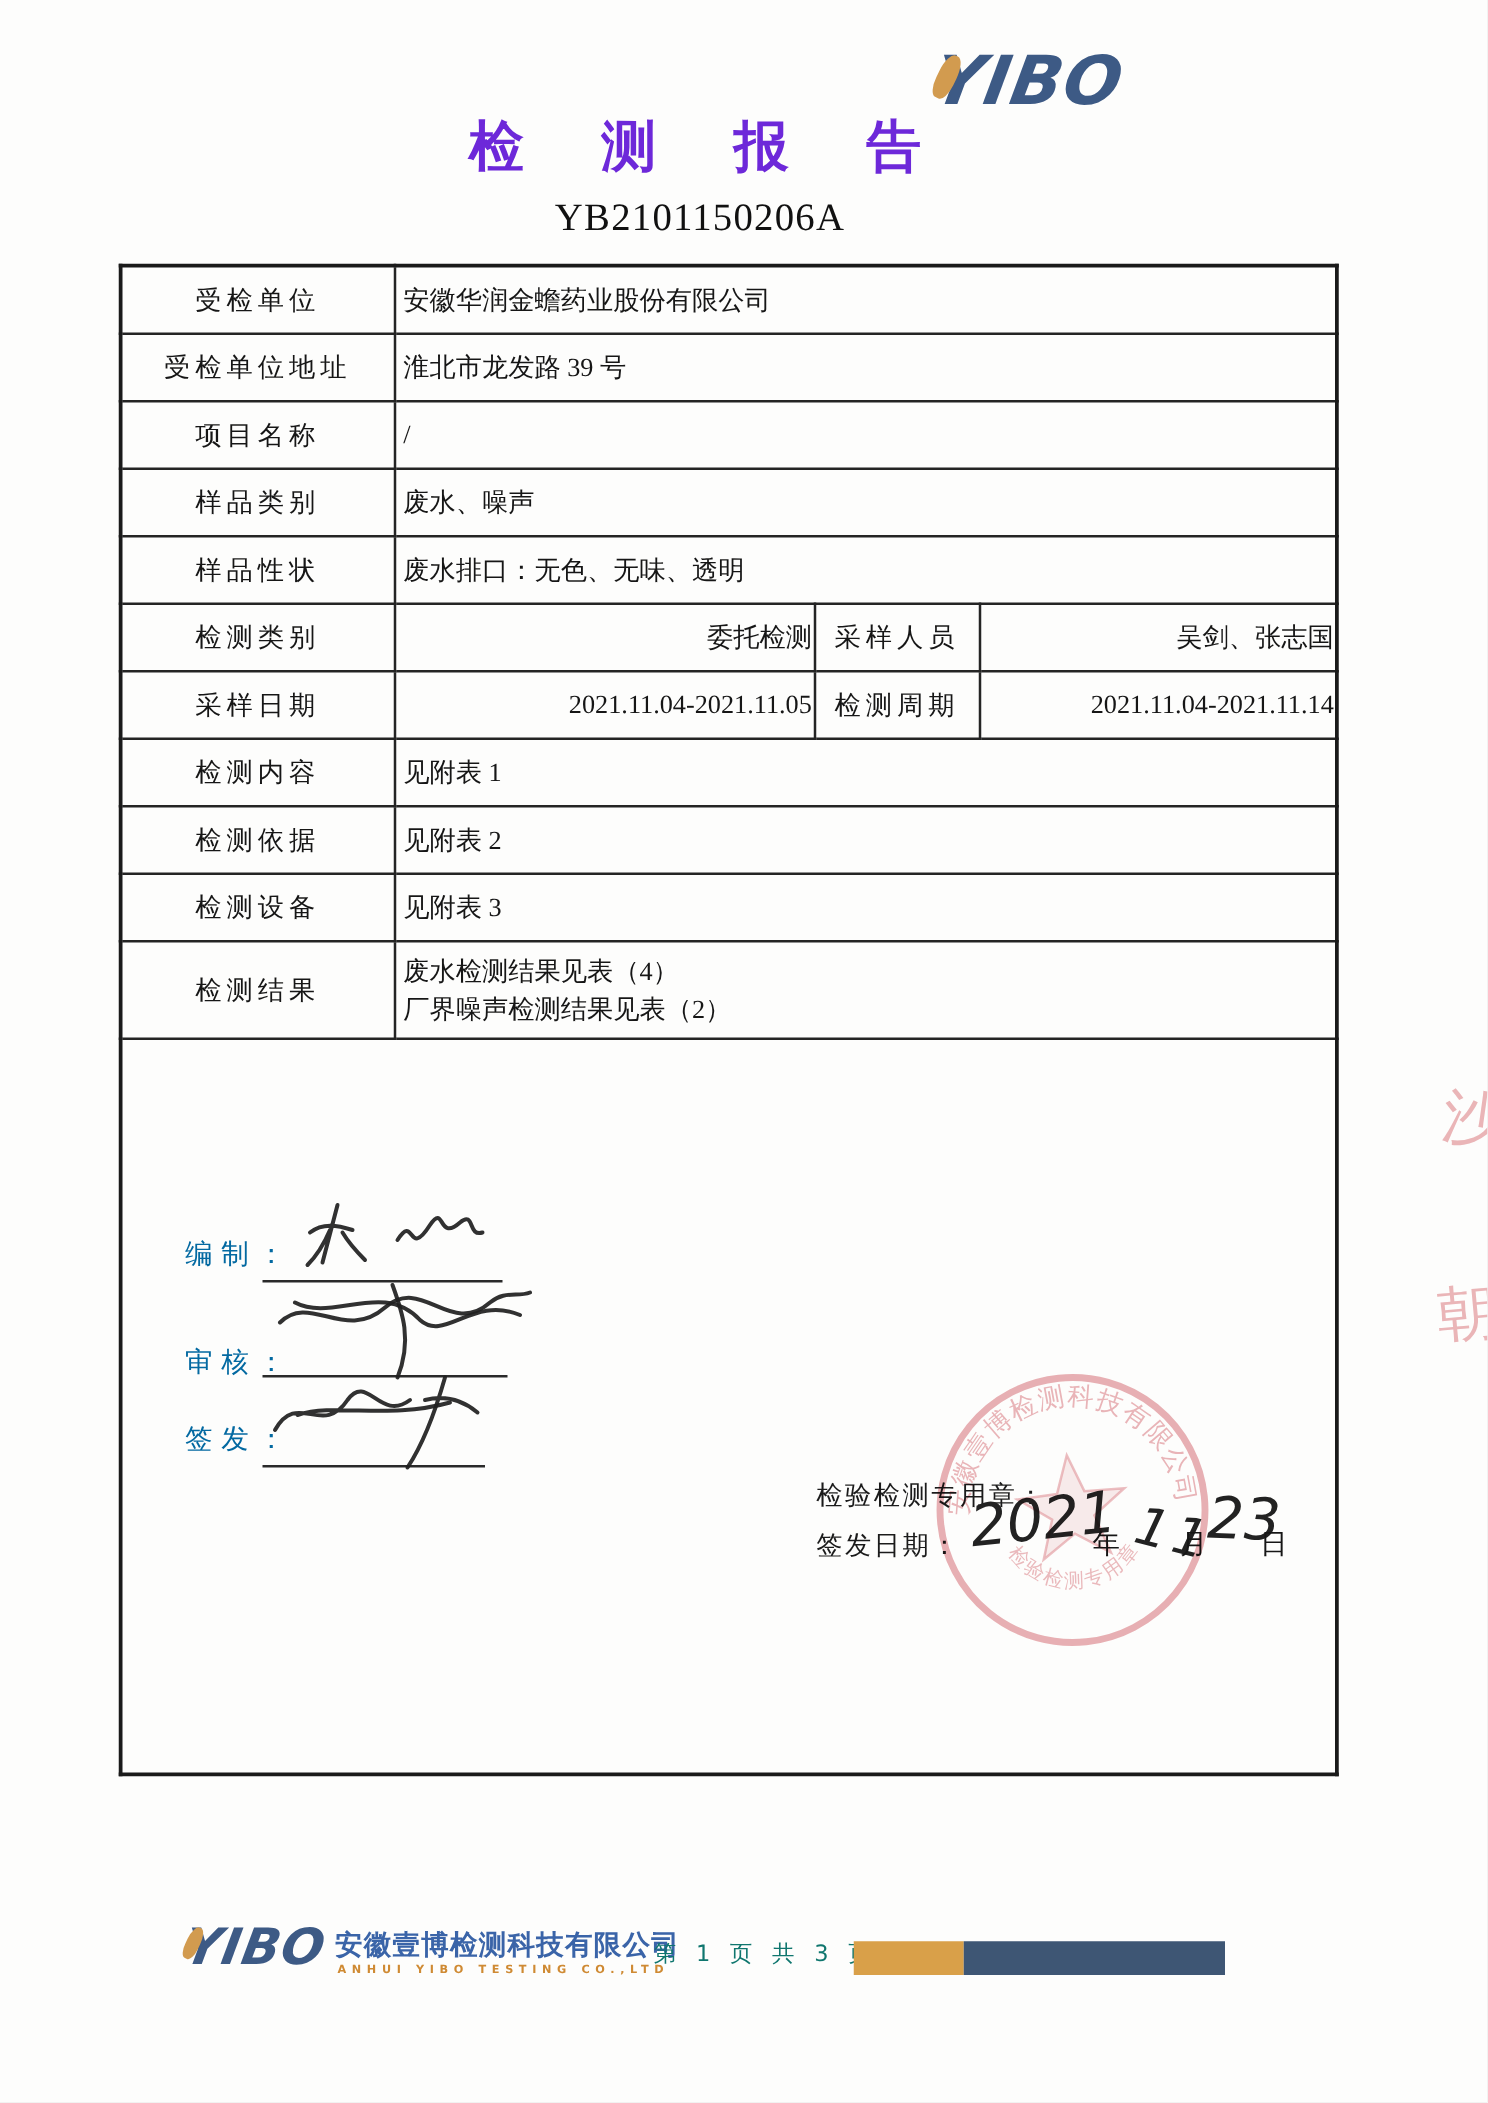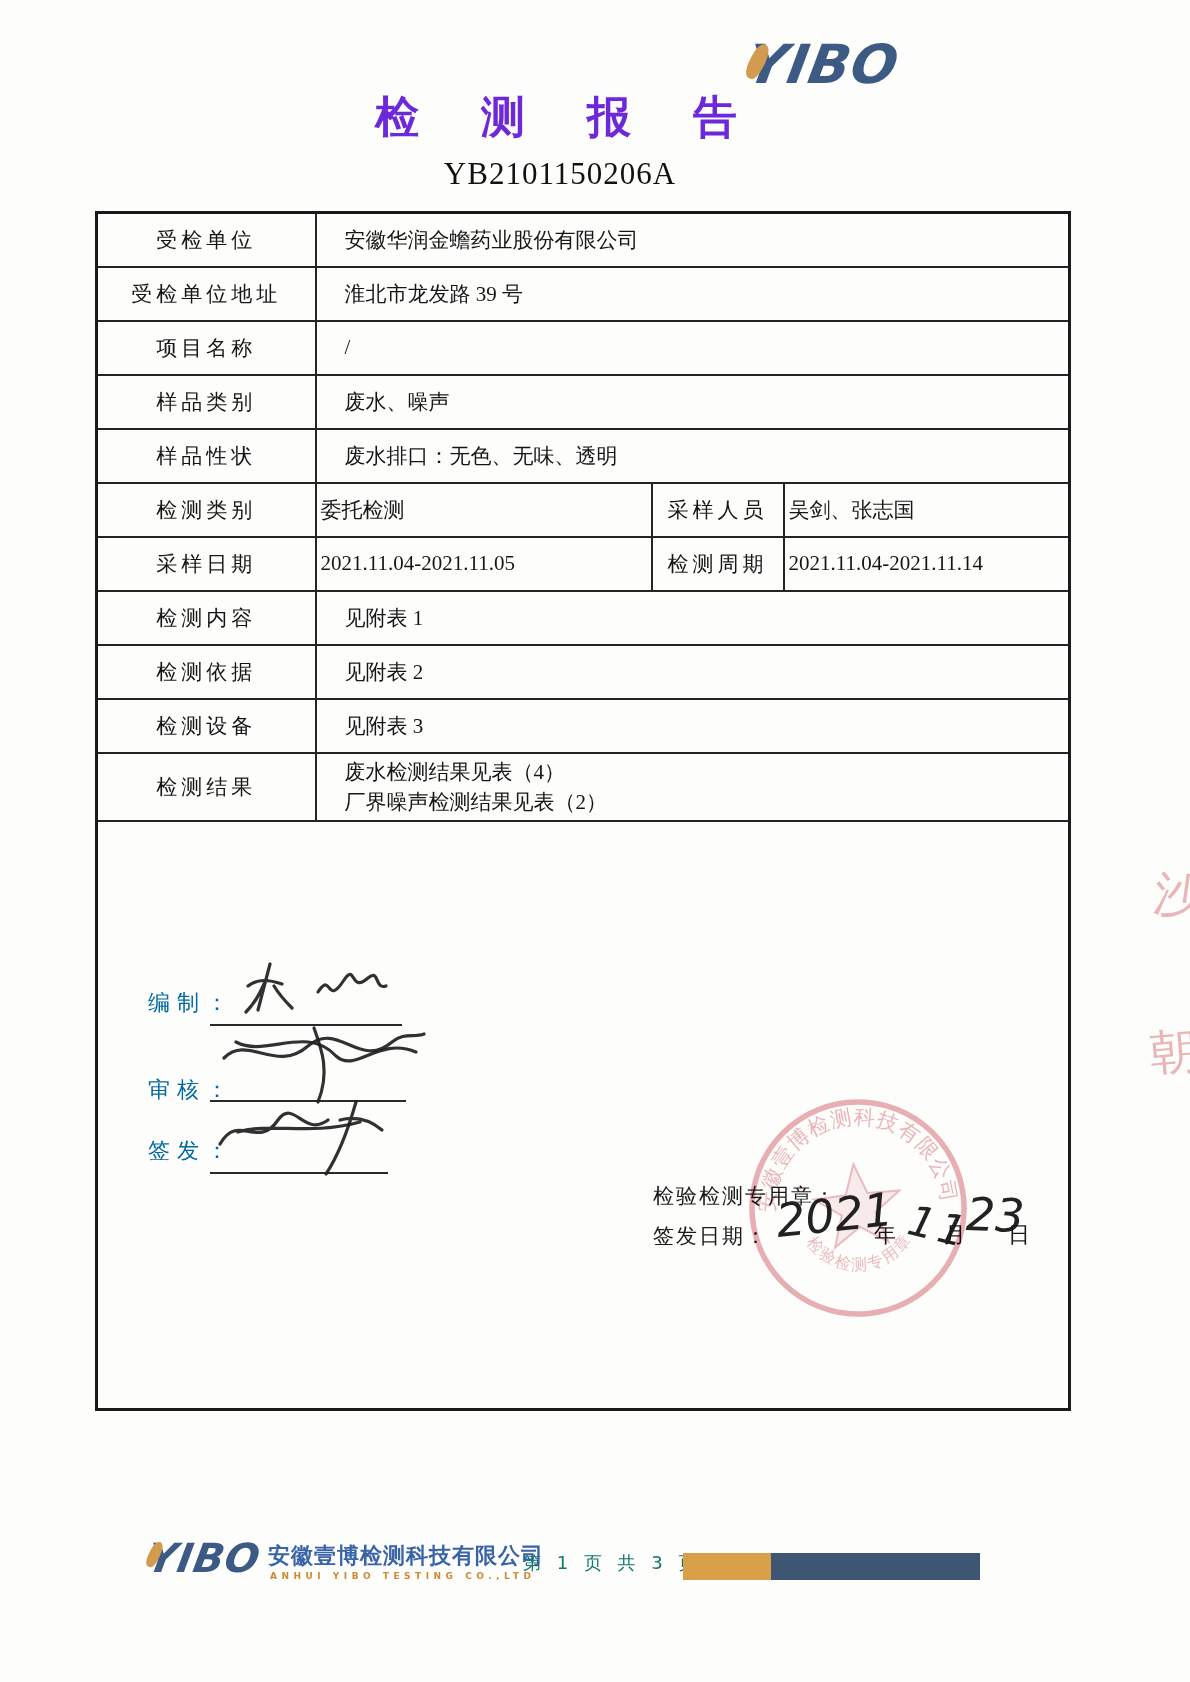--- a/index.html
+++ b/index.html
@@ -27,25 +27,25 @@
   .logo-top .logo-stroke{left:2px;top:5px;width:15px;height:37px;transform:rotate(26deg);}
   .logo-foot .logo-text{font-size:40px;line-height:1;}
   .logo-foot .logo-stroke{left:1px;top:3px;width:11px;height:27px;transform:rotate(26deg);}
   
   table.main{
     position:absolute;left:95px;top:211px;width:973px;border-collapse:collapse;table-layout:fixed;
     border:3px solid #1a1a1a;
   }
   table.main td{border:2px solid #242424;font-size:21px;color:#161616;overflow:hidden;font-family:Liberation Serif, serif;}
   tr.h54{height:54px;}
-  tr.h78{height:68px;margin-left:42px;}
+  tr.h78{height:78px;margin-left:42px;}
   tr.hbot{height:589px;}
   td.lbl{text-align:center;letter-spacing:4px;}
-  td.val{padding-left:28px;text-align:left;}
-  td.val.ctr{text-align:left;padding-left:4px;}
+  td.val{padding-left:6px;text-align:left;}
+  td.val.ctr{text-align:right;padding-left:4px;}
   td.bottomcell{border-bottom:none;}
   .resline{line-height:30px;}
   
   .sig-label{position:absolute;font-size:22px;letter-spacing:7px;color:#0369a1;}
   .sig-line{position:absolute;height:2px;background:#2a2a2a;}
   .sig-svg{position:absolute;}
   .sig-svg path{fill:none;stroke:#1f1f1f;stroke-width:3.2;stroke-linecap:round;stroke-linejoin:round;opacity:.92;}
   .seal-caption{position:absolute;left:653px;top:1182px;font-size:21px;letter-spacing:2px;}
   .date-label{position:absolute;left:653px;top:1222px;font-size:21px;letter-spacing:2px;}
   .hw{

